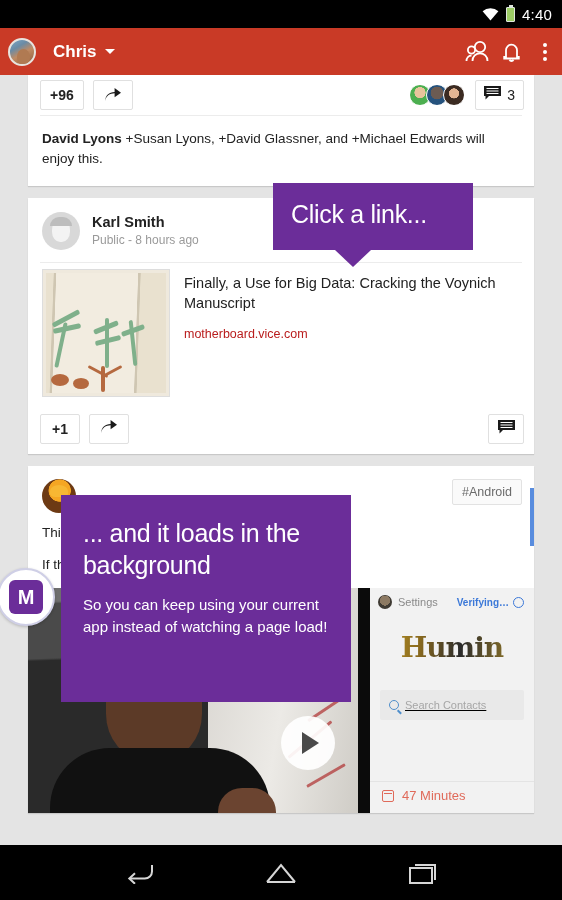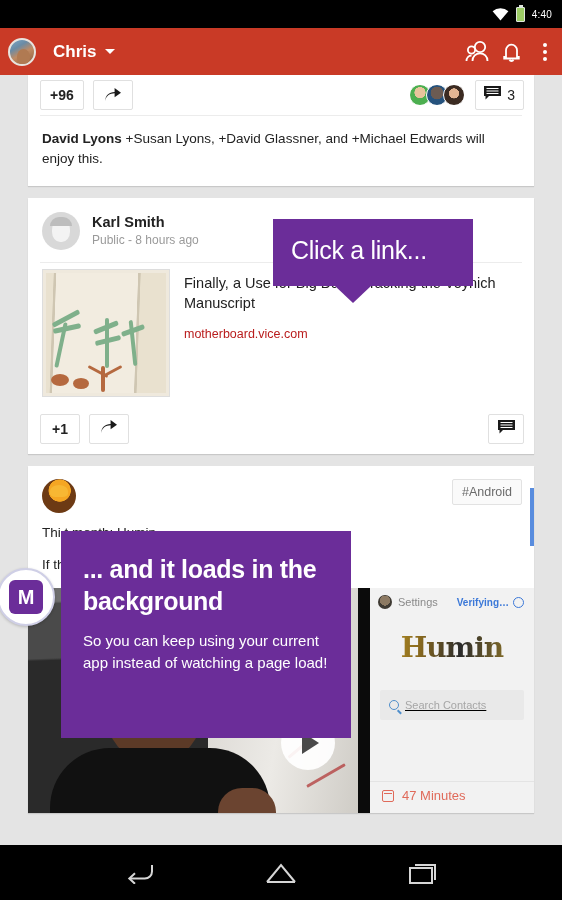--- a/index.html
+++ b/index.html
@@ -8,21 +8,21 @@
     font-family:"Liberation Sans", sans-serif;
     background:#e4e4e4;
     position:relative;
   }
 
   
   .statusbar{
     height:28px; background:#000; display:flex; align-items:center;
     justify-content:flex-end; padding-right:10px; gap:7px;
   }
-  .statusbar .clock{ color:#fff; font-size:10px; letter-spacing:.2px; }
+  .statusbar .clock{ color:#fff; font-size:15px; letter-spacing:.2px; }
   .wifi-ic{ width:17px; height:13px; position:relative; }
   .wifi-ic svg{ display:block; }
   .batt-ic{ width:9px; height:15px; border:1.5px solid #dfe6df; border-radius:1px;
             position:relative; background:#9ccc65; }
   .batt-ic:before{ content:""; position:absolute; top:-3px; left:2px; width:4px;
             height:2px; background:#dfe6df; }
 
   
   .appbar{
     height:47px; background:#c93a26; display:flex; align-items:center;
@@ -145,28 +145,28 @@
   .srch .ph{ font-size:11px;color:#a6a6a6; }
   .mins{ position:absolute; left:0; right:0; bottom:4px; border-top:1px solid #e4e4e4;
          padding:6px 12px; display:flex; align-items:center; gap:8px; }
   .cal{ width:12px;height:12px;border:1.5px solid #e06a5a;border-radius:2px;position:relative; }
   .cal:after{content:"";position:absolute;left:1px;right:1px;top:2px;height:1.5px;background:#e06a5a;}
   .mins .t{ font-size:13px; color:#e06a5a; }
   .scrollind{ position:absolute; right:0; top:22px; width:4px; height:58px;
          background:#3b78d8; opacity:.85; }
 
   
-  .coach{ position:absolute; background:#6b2d99; color:#fff; z-index:30;margin-top:36px; }
+  .coach{ position:absolute; background:#6b2d99; color:#fff; z-index:30; }
   .coach-1{ left:273px; top:183px; width:200px; height:67px; }
   .coach-1 .txt{ font-size:25px; padding:17px 0 0 18px; letter-spacing:-.3px; }
   .coach-1 .arrow{ position:absolute; left:62px; bottom:-17px; width:0;height:0;
       border-left:18px solid transparent;border-right:18px solid transparent;
       border-top:17px solid #6b2d99; }
   .coach-2{ left:61px; top:495px; width:290px; height:207px; padding:22px 20px 0 22px; }
-  .coach-2 h2{ font-size:25px; font-weight:bold; line-height:1.28; letter-spacing:-.3px; }
+  .coach-2 h2{ font-size:25px; font-weight:normal; line-height:1.28; letter-spacing:-.3px; }
   .coach-2 p{ font-size:15px; line-height:1.45; margin-top:13px; }
 
   .mbadge{ position:absolute; left:-3px; top:568px; width:58px; height:58px; border-radius:50%;
       background:#fff; border:2px solid #cfcfe6; display:flex;align-items:center;justify-content:center;
       z-index:31; box-shadow:0 1px 3px rgba(0,0,0,.2); }
   .mbadge .sq{ width:34px;height:34px;border-radius:6px;background:#6b2d99;color:#fff;
       display:flex;align-items:center;justify-content:center;font-size:20px;font-weight:bold; }
 
   
   .navbar{ position:absolute; left:0; right:0; bottom:0; height:55px; background:#000;

